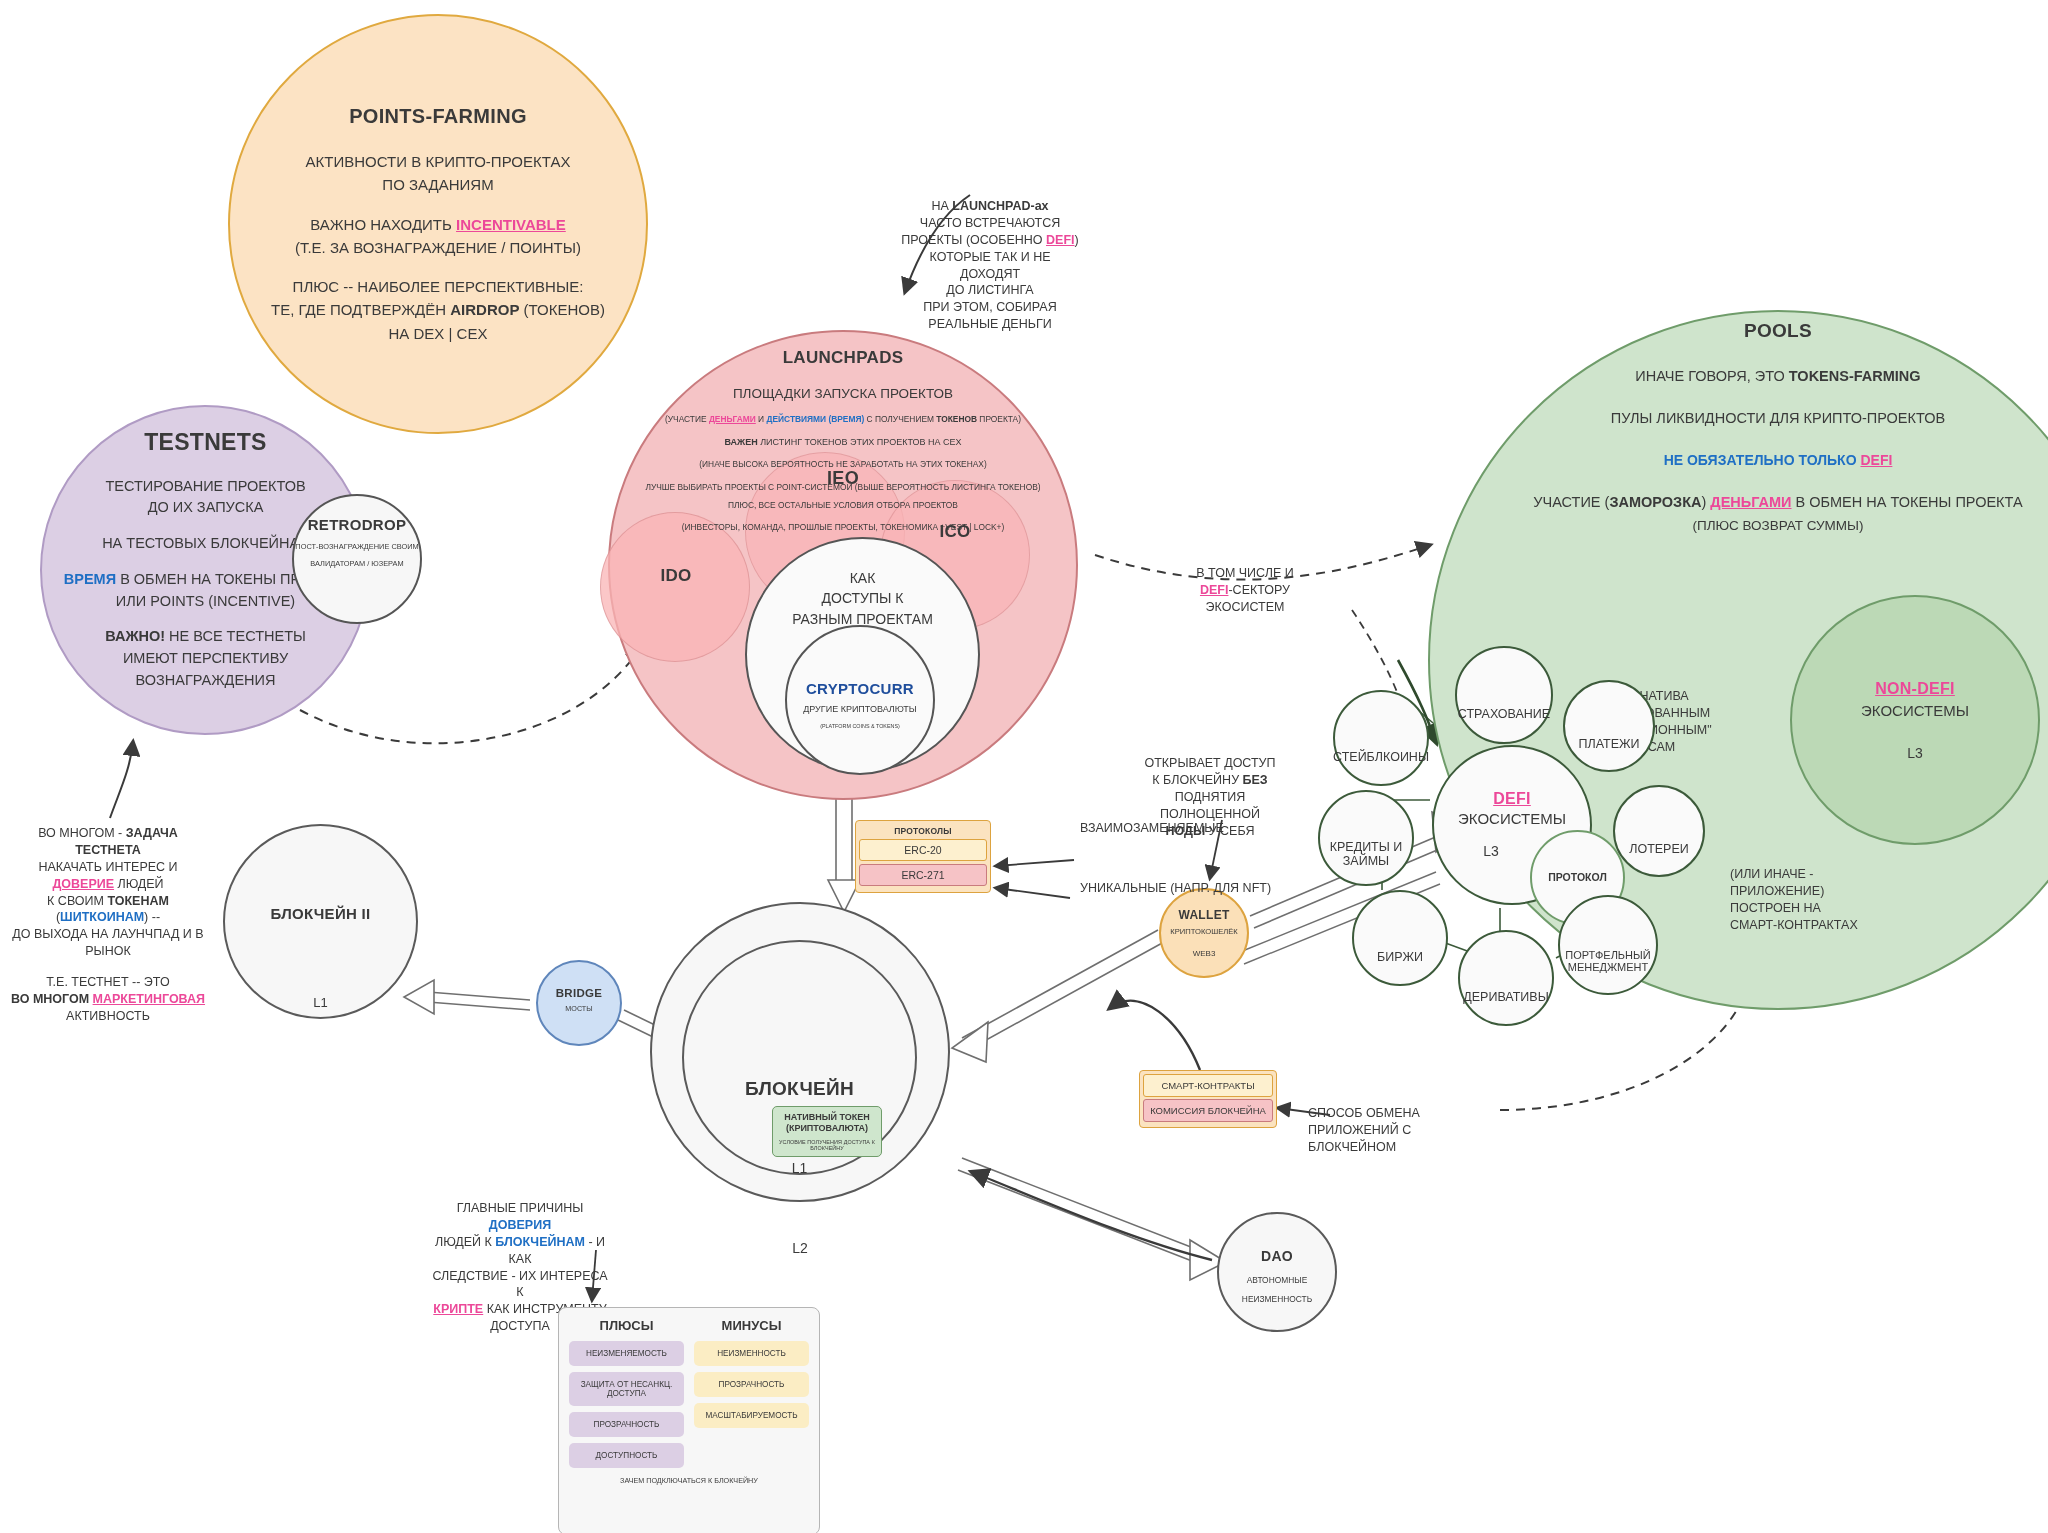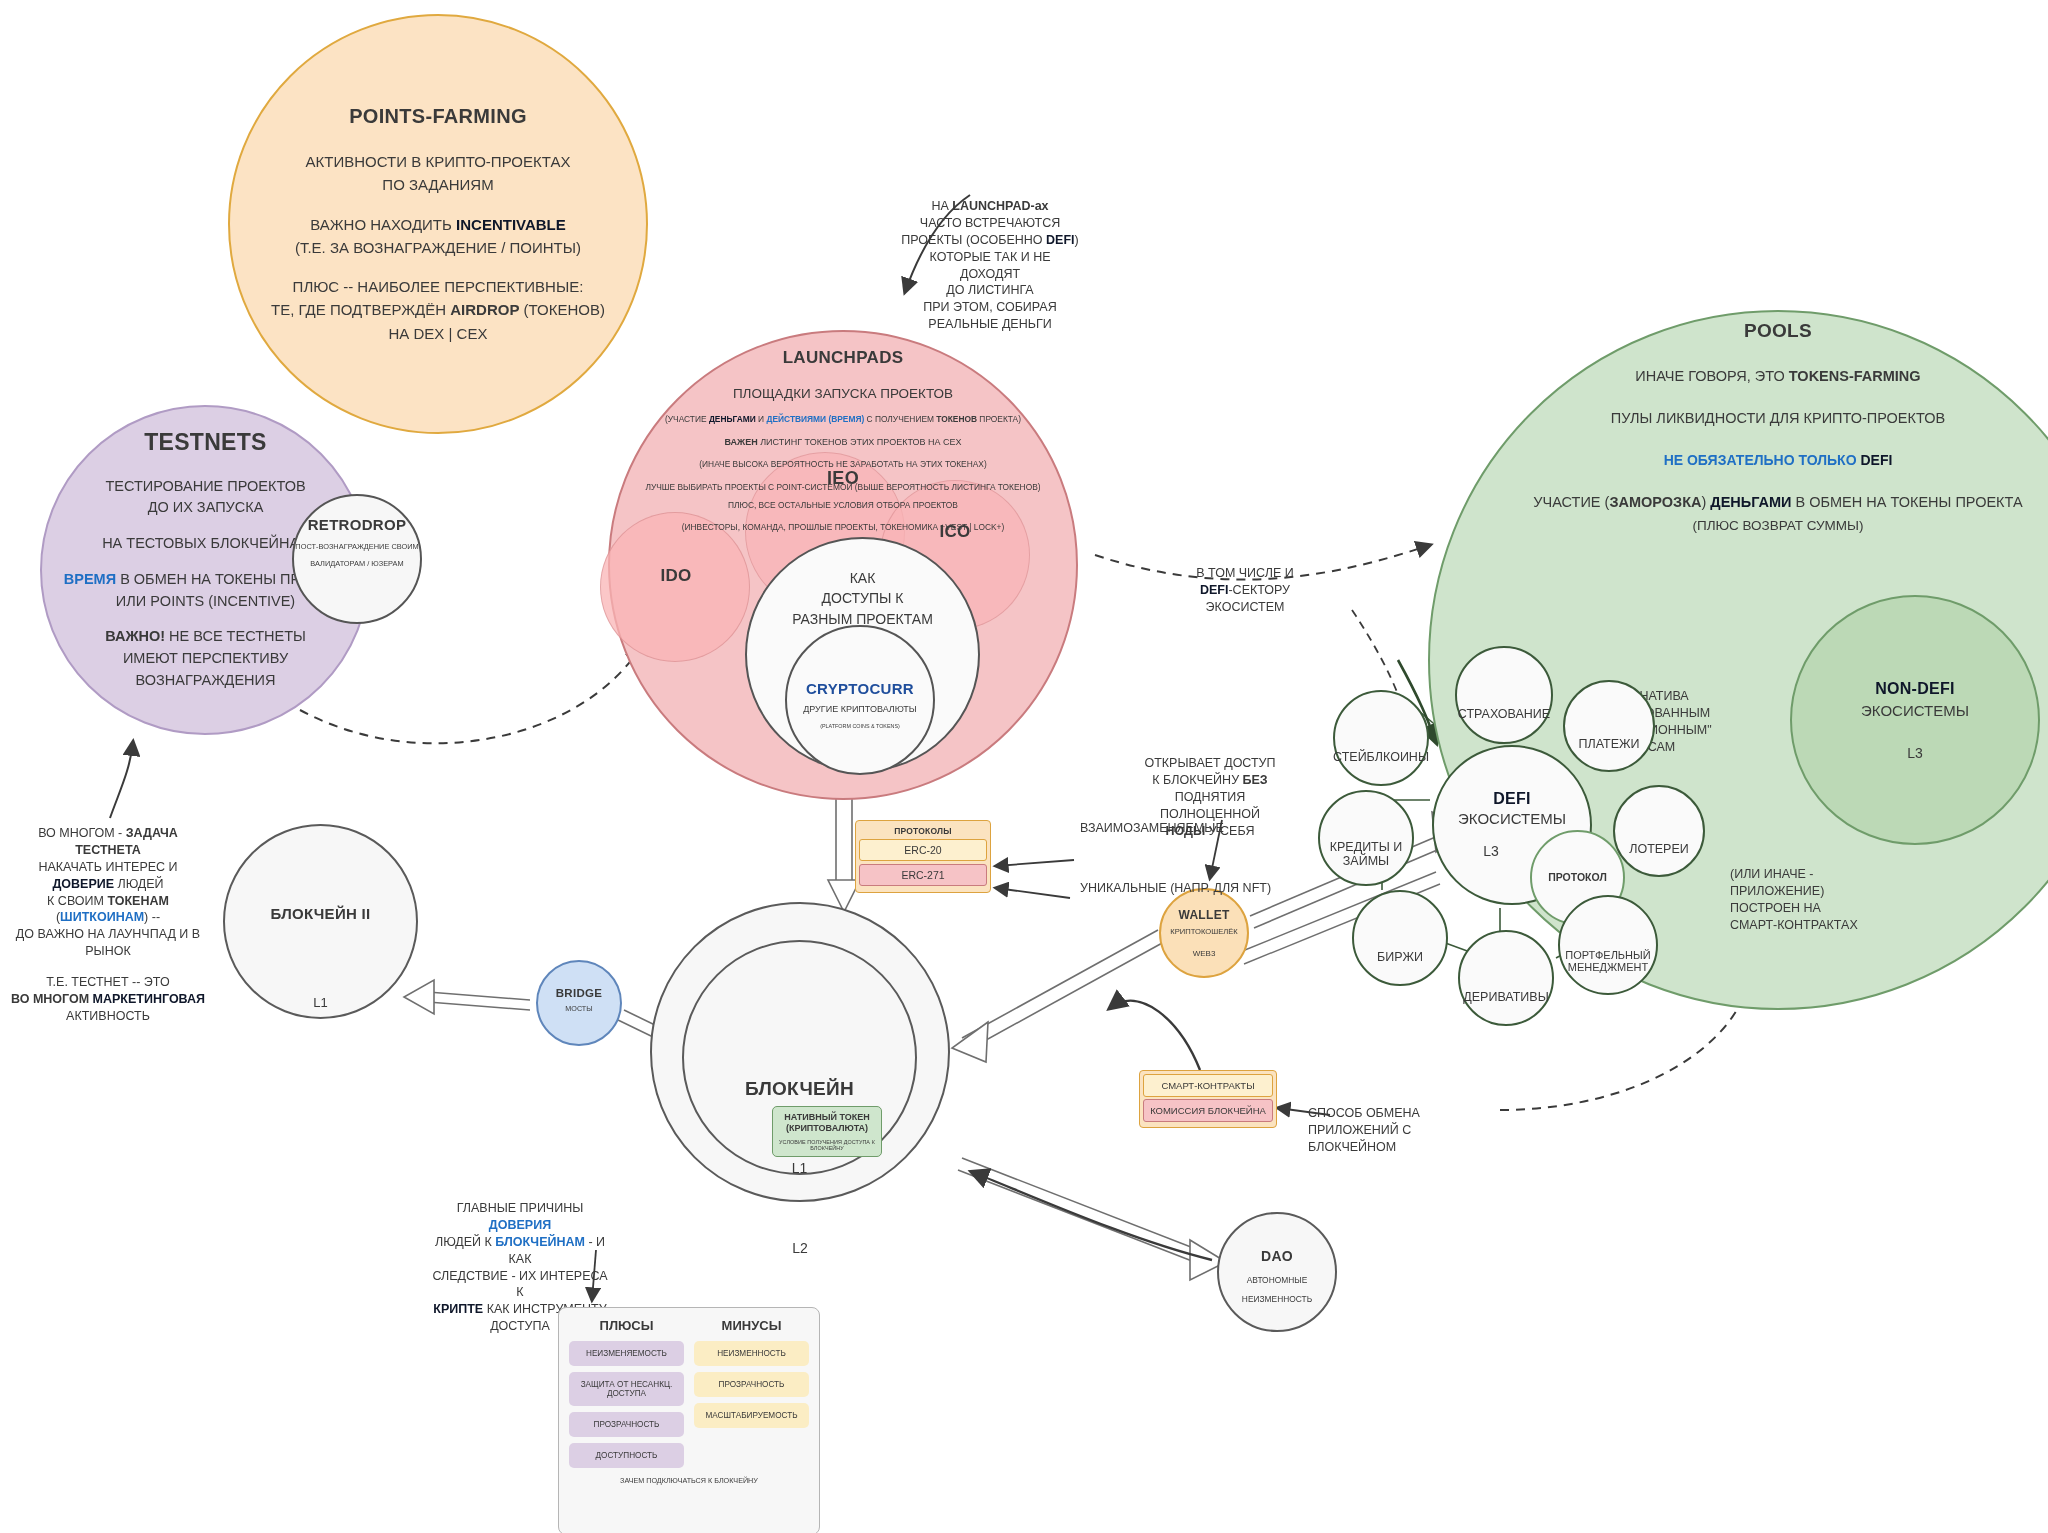--- a/index.html
+++ b/index.html
@@ -2,21 +2,21 @@
 <html><head>
 <meta charset="utf-8">
 <style>
   html,body{margin:0;padding:0;background:#ffffff;}
   body{font-family:"Liberation Sans","DejaVu Sans",sans-serif;color:#3a3a3a;}
   #stage{position:relative;width:2048px;height:1533px;overflow:hidden;background:#fff;}
   .circle{position:absolute;border-radius:50%;box-sizing:border-box;display:flex;flex-direction:column;align-items:center;}
   .txt{position:absolute;box-sizing:border-box;}
   .c{text-align:center;}
   .b{font-weight:bold;}
-  .red{color:#0f172a;}
+  .red{color:#ec4899;text-decoration:underline;}
   .blue{color:#1f6fc4;}
   .dblue{color:#1f4e9c;}
   svg.lay{position:absolute;left:0;top:0;width:2048px;height:1533px;pointer-events:none;}
 
   
   #points-farming{left:228px;top:14px;width:420px;height:420px;background:#fce3c4;border:2px solid #e0a93f;}
   #testnets{left:40px;top:405px;width:330px;height:330px;background:#dccfe4;border:2px solid #b09bc4;}
   #retrodrop{left:292px;top:494px;width:130px;height:130px;background:#f7f7f7;border:2px solid #555;}
   #launchpads{left:608px;top:330px;width:470px;height:470px;background:#f5c4c6;border:2px solid #c97b7e;}
   #lp-ido{left:600px;top:512px;width:150px;height:150px;background:rgba(250,180,182,.75);border:1px solid rgba(201,123,126,.45);}
@@ -193,21 +193,21 @@
   <div class="txt c" style="left:282px;top:516px;width:150px;">
     <div class="ctitle" style="font-size:15px;">RETRODROP</div>
     <div style="font-size:7.4px;margin-top:9px;">ПОСТ-ВОЗНАГРАЖДЕНИЕ СВОИМ</div>
     <div style="font-size:7.4px;margin-top:8px;">ВАЛИДАТОРАМ / ЮЗЕРАМ</div>
   </div>
 
   <div class="txt c ann" style="left:8px;top:825px;width:200px;">
     <div><span>ВО МНОГОМ - </span><b>ЗАДАЧА ТЕСТНЕТА</b></div>
     <div><span>НАКАЧАТЬ ИНТЕРЕС И </span><b class="red">ДОВЕРИЕ</b><span> ЛЮДЕЙ</span></div>
     <div><span>К СВОИМ </span><b>ТОКЕНАМ</b><span> (</span><b class="blue">ШИТКОИНАМ</b><span>) --</span></div>
-    <div>ДО ВАЖНО НА ЛАУНЧПАД И В РЫНОК</div>
+    <div>ДО ВЫХОДА НА ЛАУНЧПАД И В РЫНОК</div>
     <div style="height:14px"></div>
     <div>Т.Е. ТЕСТНЕТ -- ЭТО</div>
     <div><b>ВО МНОГОМ </b><b class="red">МАРКЕТИНГОВАЯ</b></div>
     <div>АКТИВНОСТЬ</div>
   </div>
 
   <div class="txt c ann" style="left:900px;top:198px;width:180px;">
     <div><span>НА </span><b>LAUNCHPAD-ax</b></div>
     <div>ЧАСТО ВСТРЕЧАЮТСЯ</div>
     <div><span>ПРОЕКТЫ (ОСОБЕННО </span><b class="red">DEFI</b><span>)</span></div>

